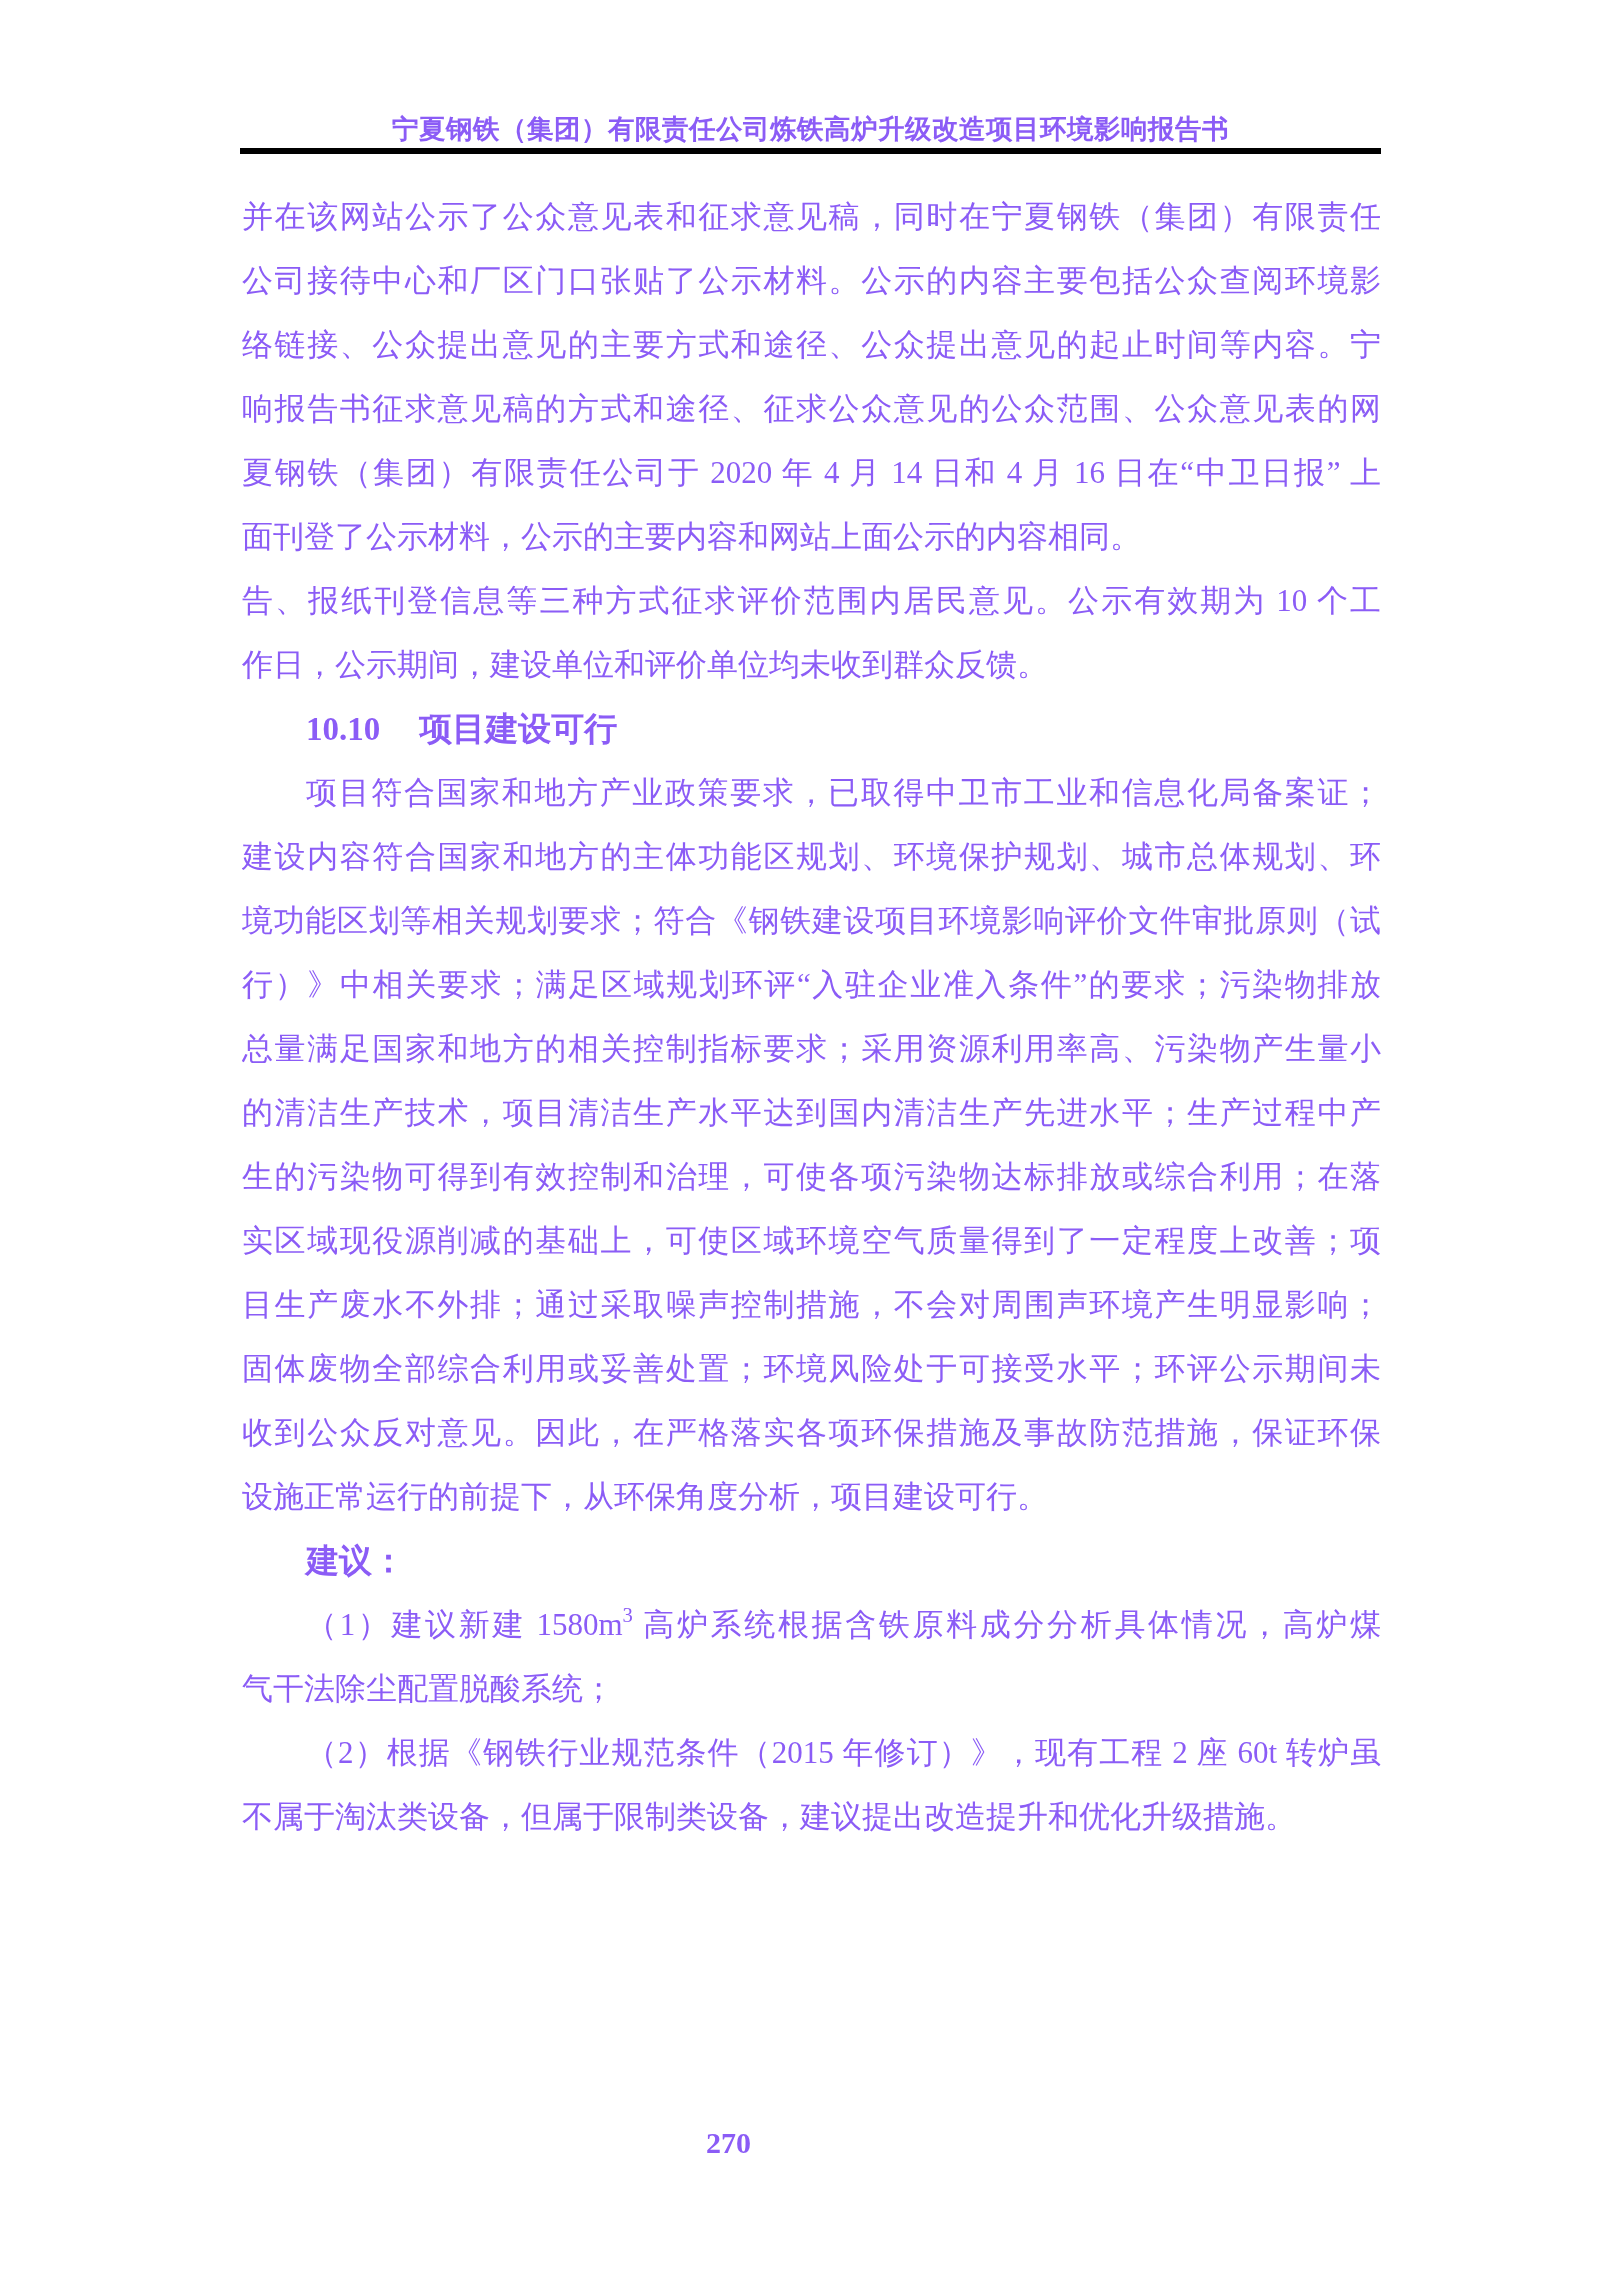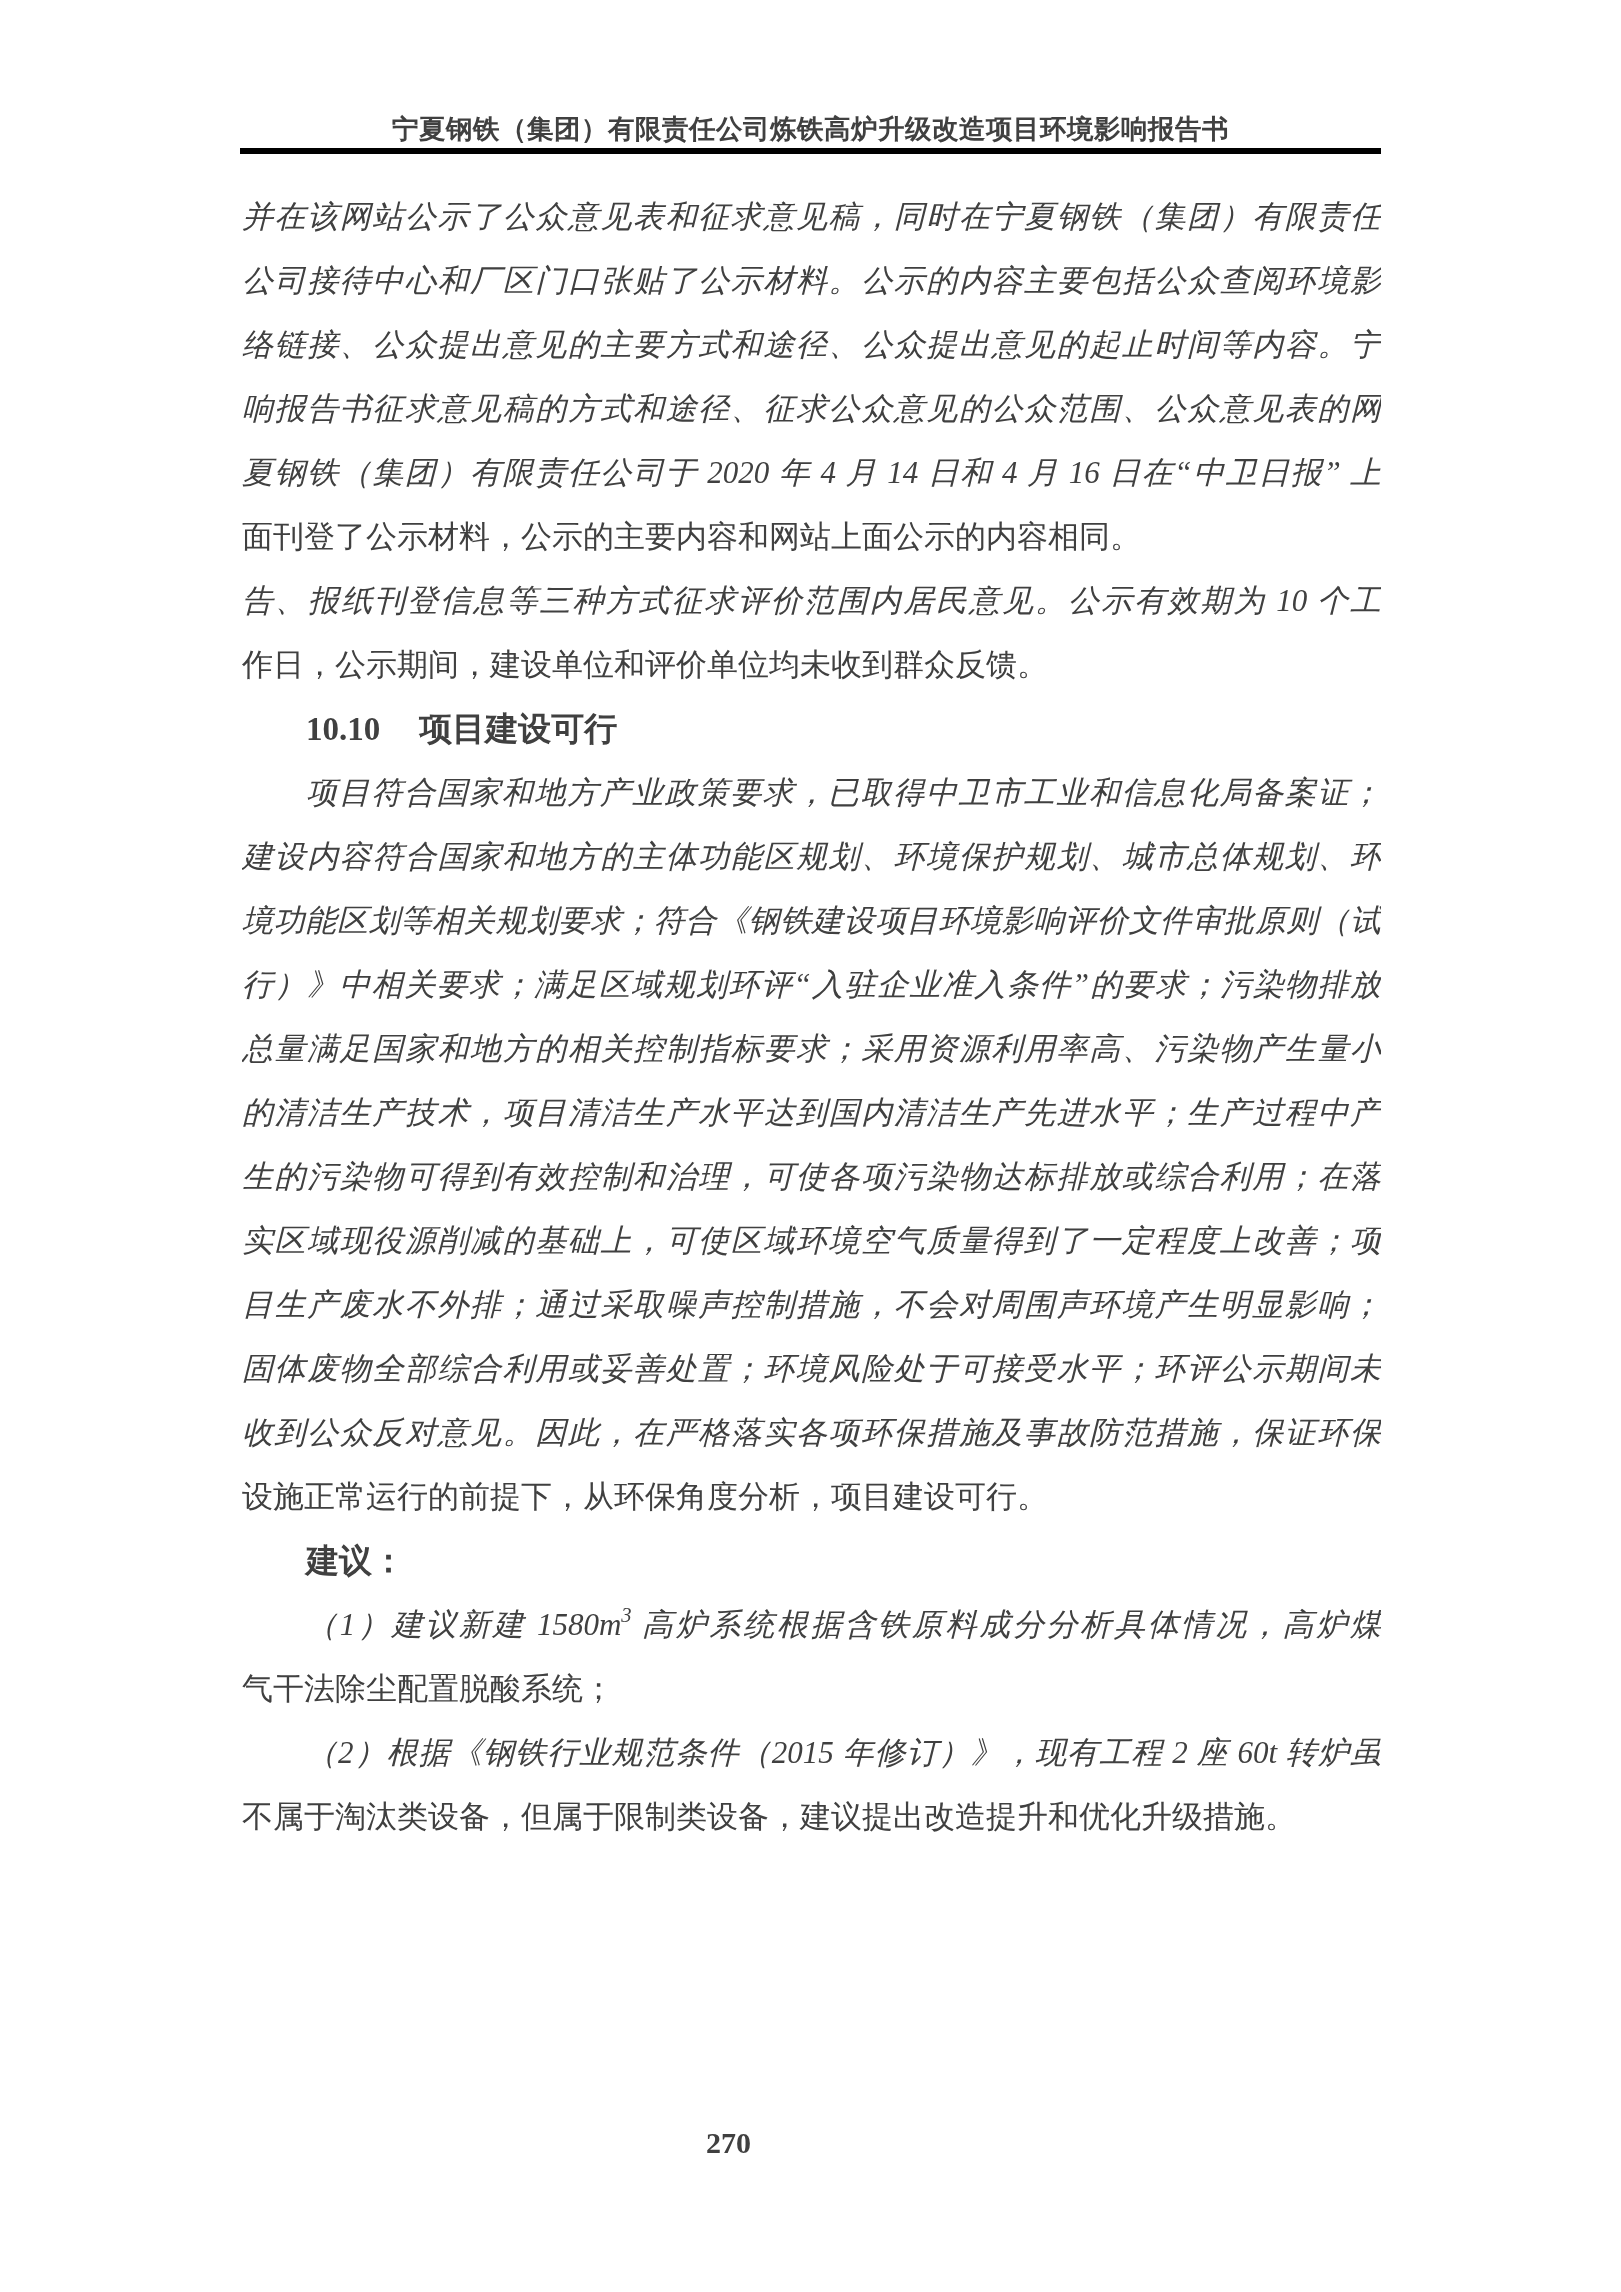--- a/index.html
+++ b/index.html
@@ -6,21 +6,21 @@
     margin: 0;
     padding: 0;
     background: #ffffff;
   }
   .page {
     position: relative;
     width: 1621px;
     height: 2293px;
     background: #ffffff;
     font-family: "Liberation Serif", "DejaVu Serif", serif;
-    color: #404040;
+    color: #8b5cf6;
     overflow: hidden;
   }
   .header-title {
     position: absolute;
     top: 110px;
     left: 0;
     width: 1621px;
     height: 39px;
     line-height: 39px;
     text-align: center;
@@ -47,21 +47,20 @@
     line-height: 64px;
     font-size: 31px;
     overflow: hidden;
     text-align: left;
     white-space: normal;
   }
   .just {
     text-align: justify;
     text-align-last: justify;
     text-justify: distribute;
-    font-style: italic;
   }
   .ind {
     text-indent: 64px;
   }
   .sec-heading {
     font-size: 33px;
     font-weight: bold;
   }
   .sec-num {
     margin-right: 39px;

